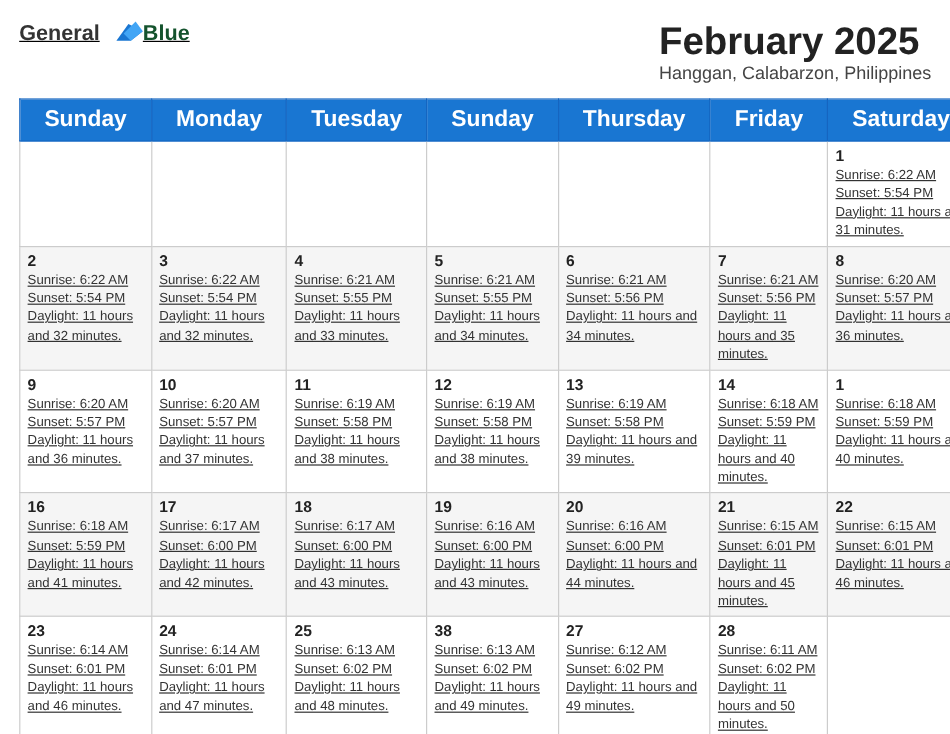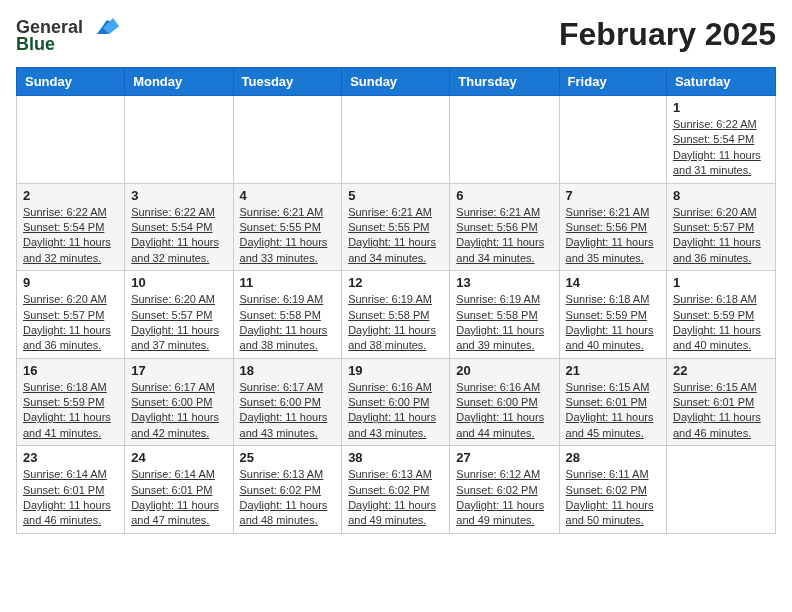--- a/index.html
+++ b/index.html
@@ -11,22 +11,22 @@
       padding: 16px;
     }
     .header-area {
       display: flex;
       align-items: flex-start;
       justify-content: space-between;
       margin-bottom: 12px;
     }
     .logo {
       display: flex;
-      flex-direction: column;
-      align-items: flex-start;
+      align-items: flex-end;
+      text-decoration: underline;
     }
     .logo-row {
       display: flex;
       align-items: center;
     }
     .title-area {
       text-align: left;
     }
     .title-area h1 {
       font-size: 32px;
@@ -39,23 +39,23 @@
       color: #444;
     }
     .calendar {
       width: 100%;
       border-collapse: collapse;
       border: 1px solid #ccc;
     }
     .calendar th {
       background-color: #1976d2;
       color: #fff;
-      font-size: 13px;
+      font-size: 19px;
       font-weight: bold;
-      padding: 6px 8px;
+      padding: 6px 20px;
       text-align: left;
       border: 1px solid #1565c0;
     }
     .calendar td {
       vertical-align: top;
       padding: 4px 6px;
       border: 1px solid #ccc;
       font-size: 11px;
       width: 113px;
       min-height: 80px;
@@ -90,20 +90,21 @@
       <span style="font-size:18px;font-weight:bold;color:#333;">General</span>
       <svg width="32" height="22" viewBox="0 0 32 22" style="margin-left:4px;">
         <polygon points="10,18 20,4 32,10 22,18" fill="#1976d2"></polygon>
         <polygon points="16,12 26,2 32,10 22,18" fill="#42a5f5"></polygon>
       </svg>
     </div>
     <span style="font-size:18px;font-weight:bold;color:#14532d;margin-top:-4px;">Blue</span>
   </div>
   <div class="title-area">
     <h1>February 2025</h1>
+    <h2>Hanggan, Calabarzon, Philippines</h2>
   </div>
 </div>
 
 <table class="calendar">
   <thead>
     <tr>
       <th>Sunday</th>
       <th>Monday</th>
       <th>Tuesday</th>
       <th>Sunday</th>

